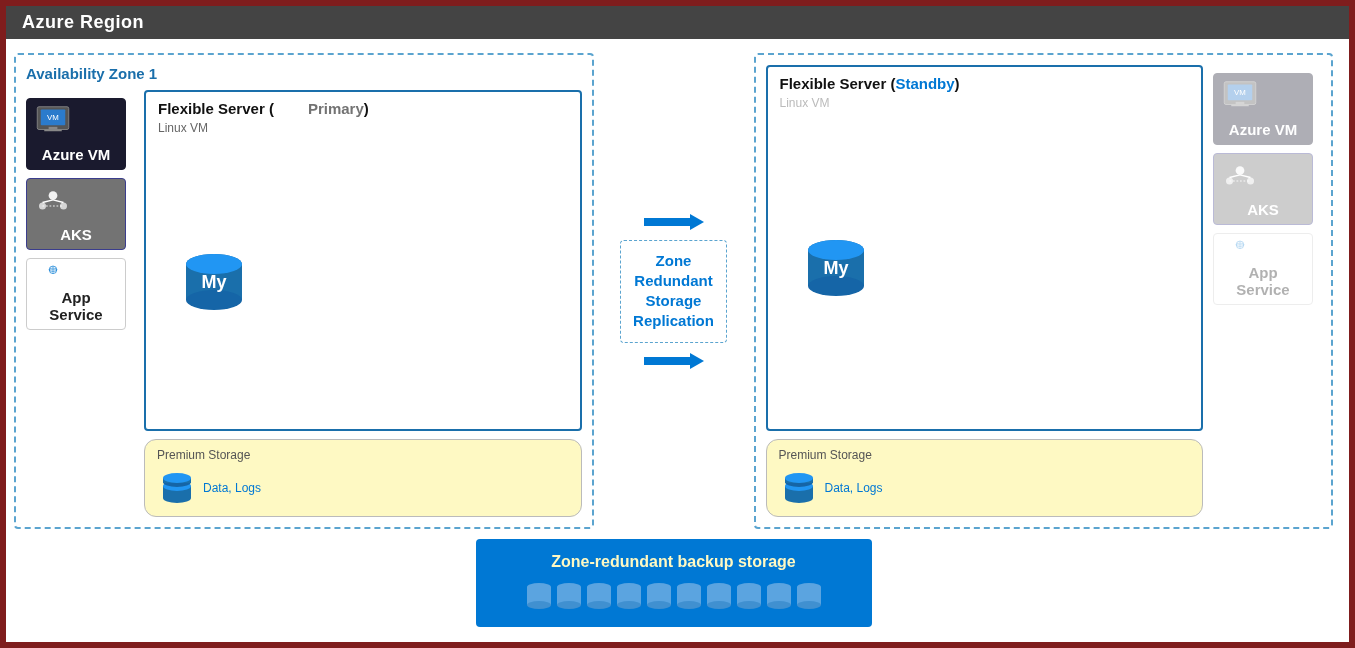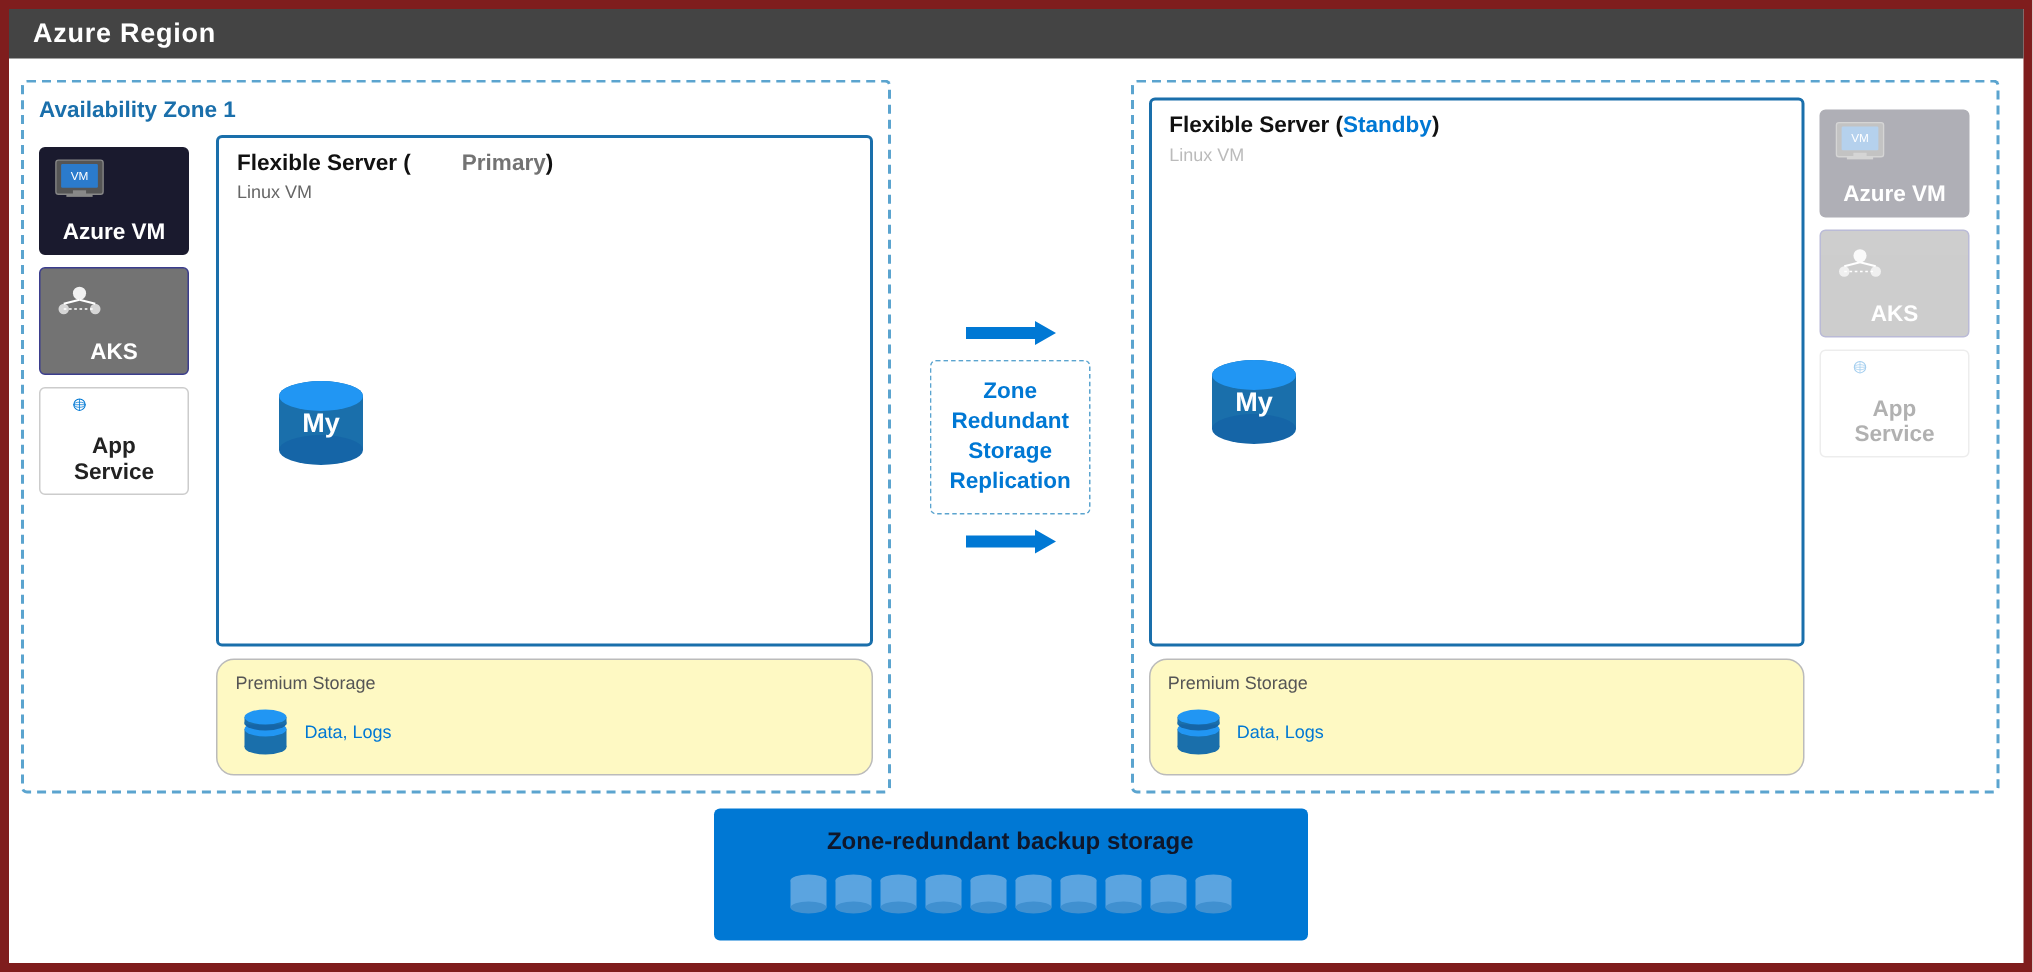--- a/index.html
+++ b/index.html
@@ -145,21 +145,21 @@
     .svc-name.light { color: #fff; }
 
     .bottom-section {
       display: flex;
       justify-content: center;
       padding-top: 10px;
     }
 
     .backup-storage-box {
       background: #0078d4;
-      color: #0f172a;
+      color: #fef9c3;
       border-radius: 4px;
       padding: 14px 48px;
       display: flex;
       flex-direction: column;
       align-items: center;
       gap: 8px;
       min-width: 380px;
     }
 
     .backup-title {

